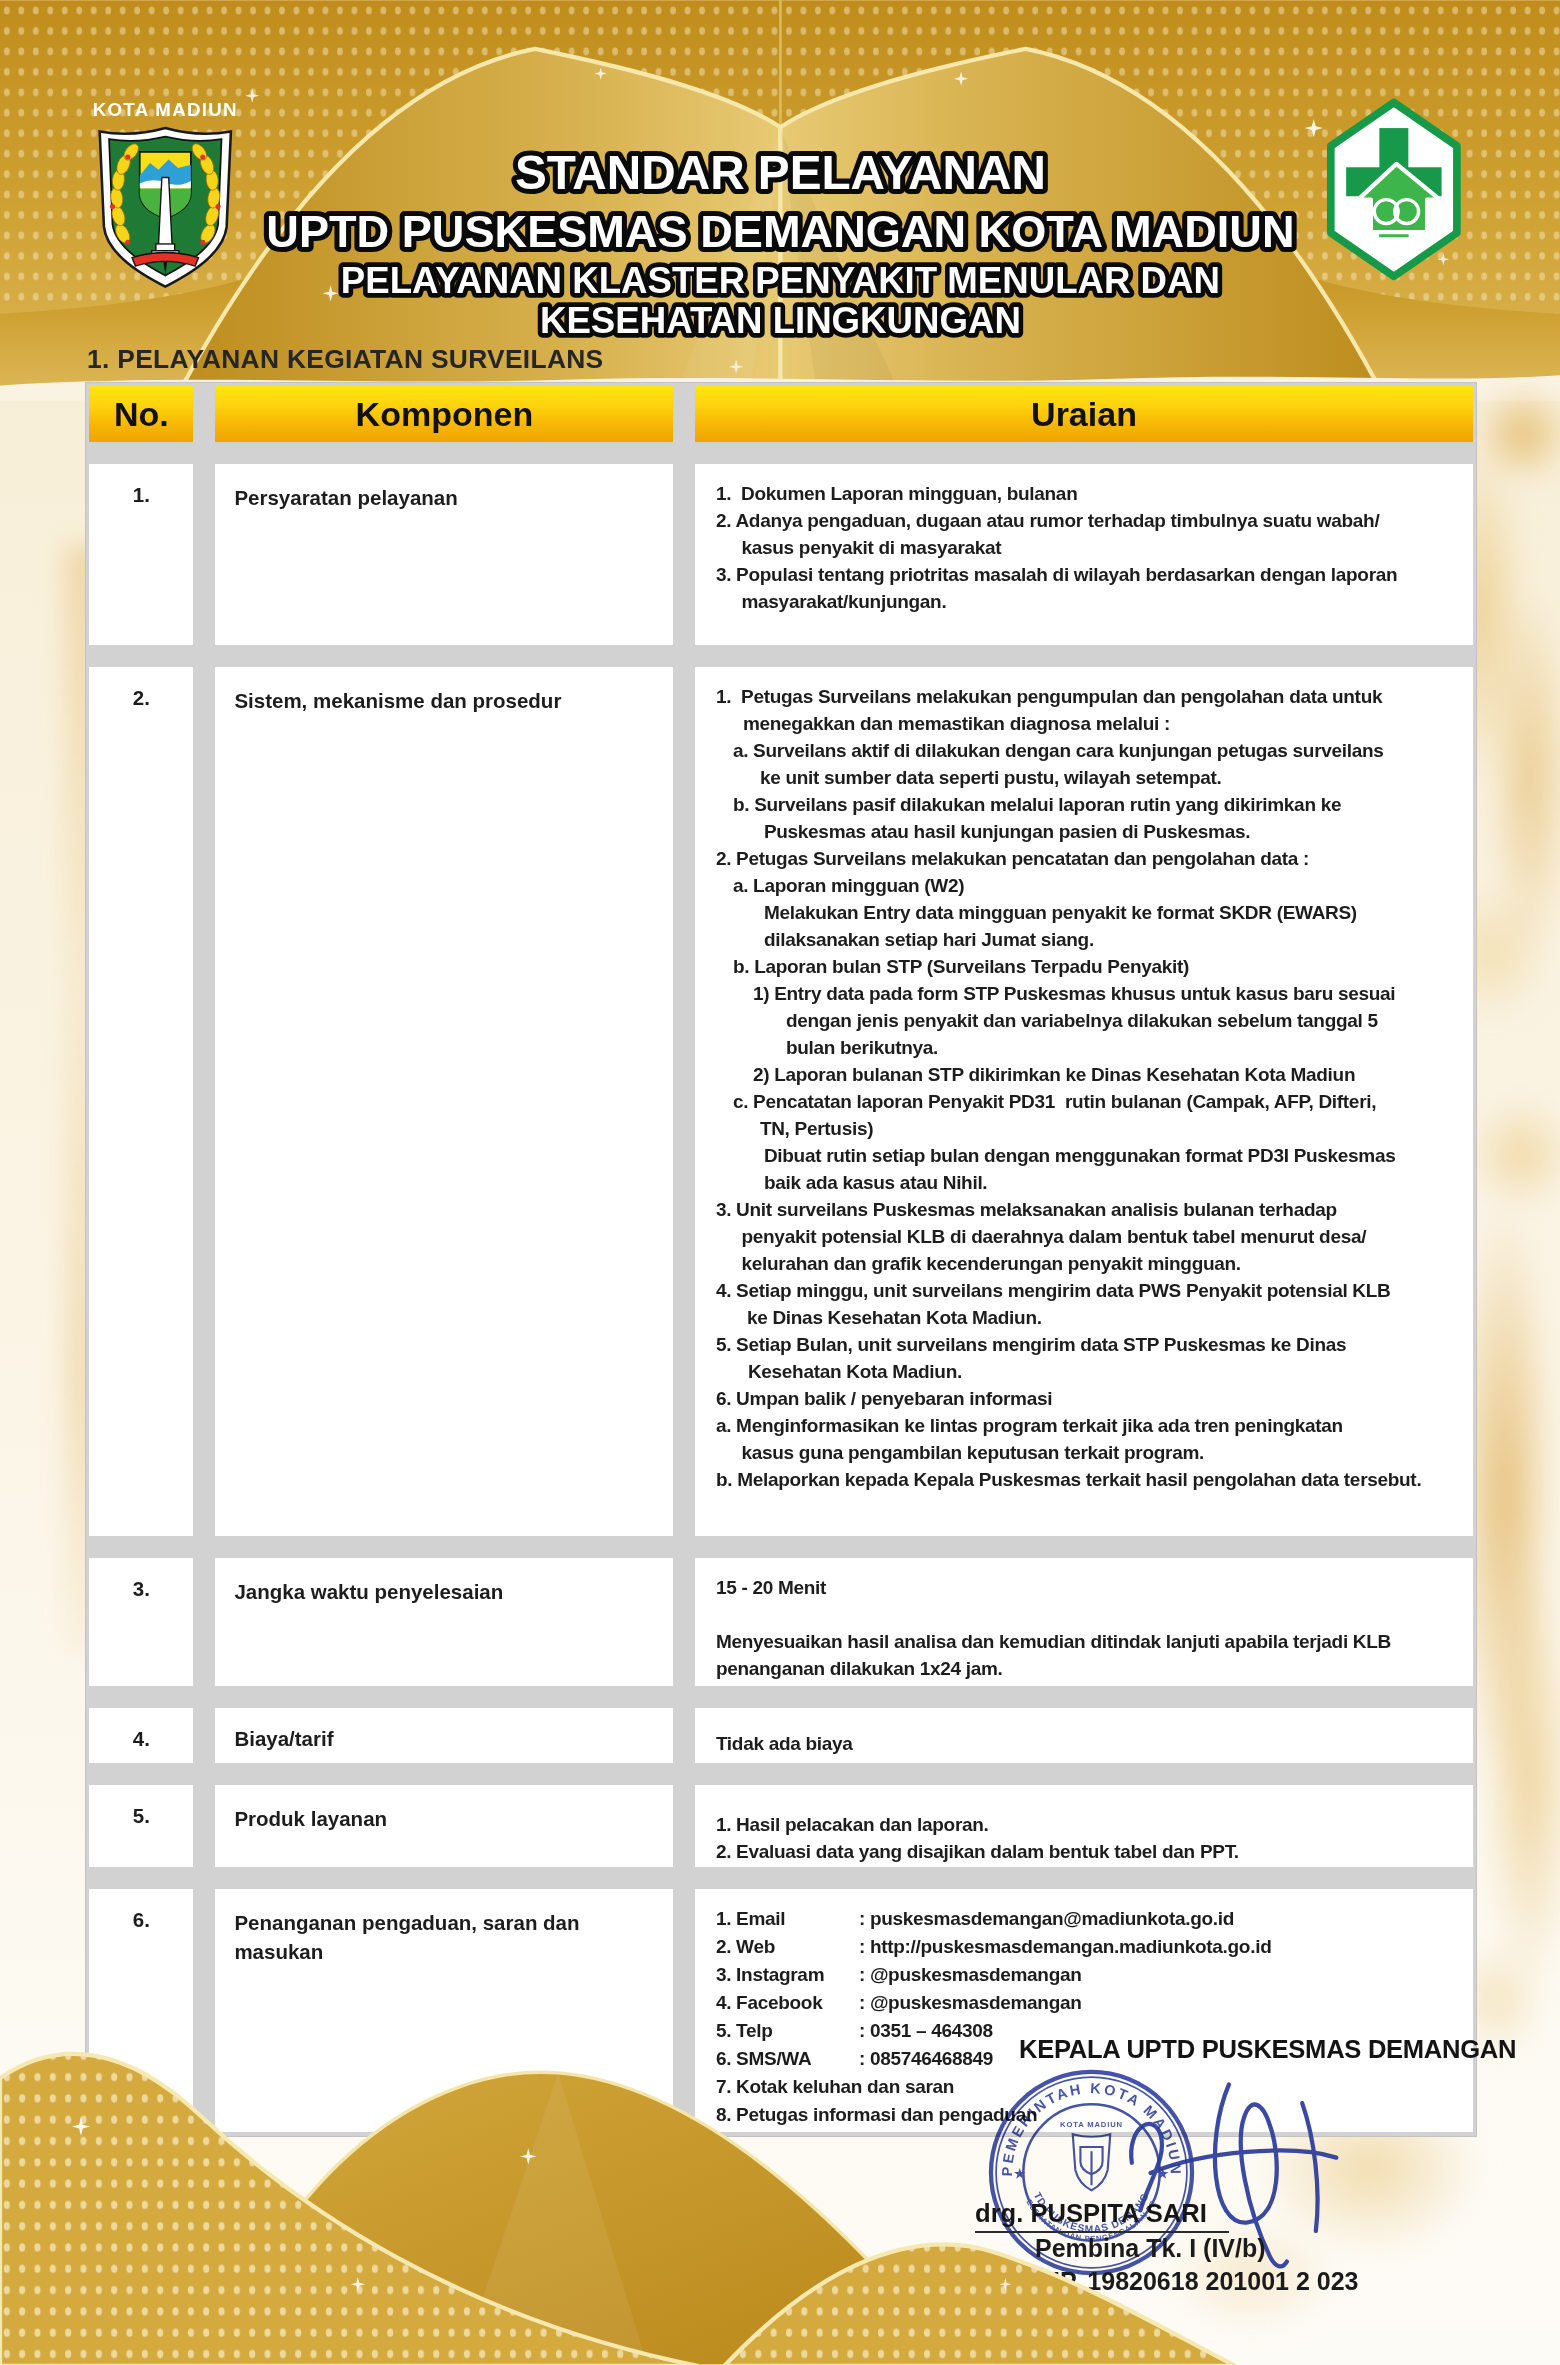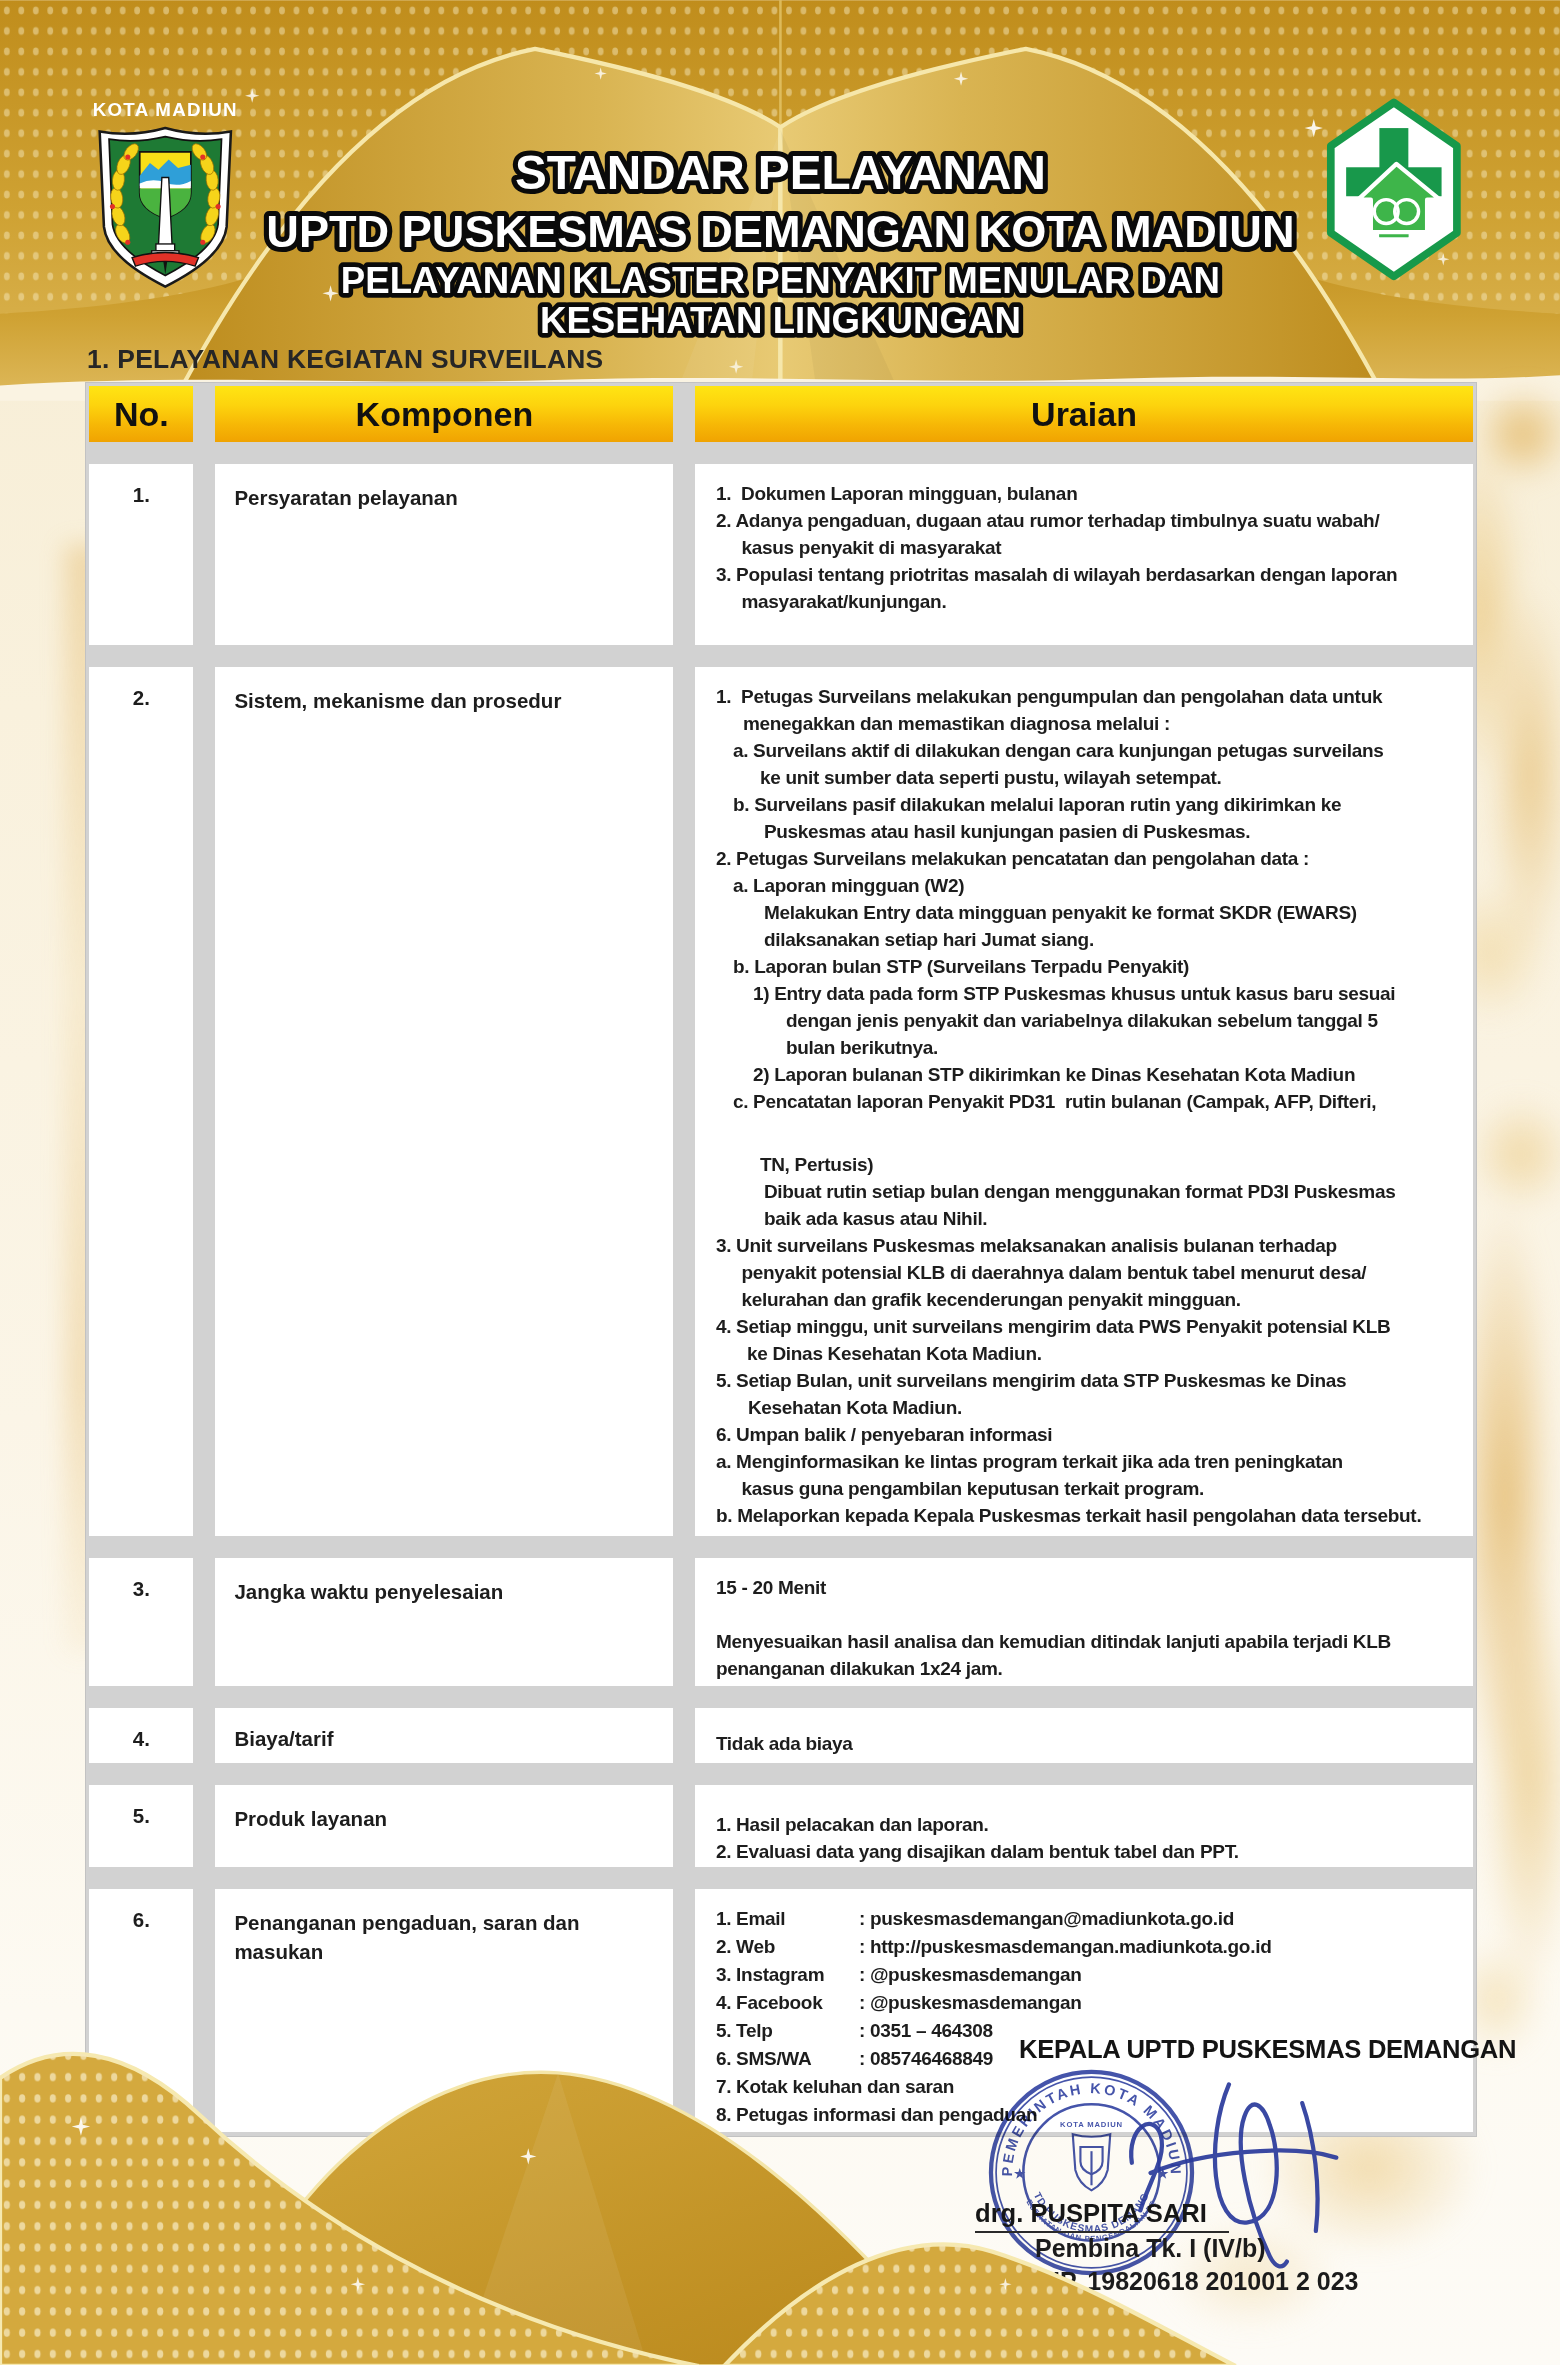--- a/index.html
+++ b/index.html
@@ -211,21 +211,21 @@
         <div class="tline" style="padding-left: 0px;">2. Petugas Surveilans melakukan pencatatan dan pengolahan data :</div>
         <div class="tline" style="padding-left: 17px;">a. Laporan mingguan (W2)</div>
         <div class="tline" style="padding-left: 48px;">Melakukan Entry data mingguan penyakit ke format SKDR (EWARS)</div>
         <div class="tline" style="padding-left: 48px;">dilaksanakan setiap hari Jumat siang.</div>
         <div class="tline" style="padding-left: 17px;">b. Laporan bulan STP (Surveilans Terpadu Penyakit)</div>
         <div class="tline" style="padding-left: 37px;">1) Entry data pada form STP Puskesmas khusus untuk kasus baru sesuai</div>
         <div class="tline" style="padding-left: 70px;">dengan jenis penyakit dan variabelnya dilakukan sebelum tanggal 5</div>
         <div class="tline" style="padding-left: 70px;">bulan berikutnya.</div>
         <div class="tline" style="padding-left: 37px;">2) Laporan bulanan STP dikirimkan ke Dinas Kesehatan Kota Madiun</div>
         <div class="tline" style="padding-left: 17px;">c. Pencatatan laporan Penyakit PD31  rutin bulanan (Campak, AFP, Difteri,</div>
-        <div class="tline" style="padding-left: 44px; margin-top: 36px;">TN, Pertusis)</div>
+        <div class="tline" style="padding-left: 44px;">TN, Pertusis)</div>
         <div class="tline" style="padding-left: 48px;">Dibuat rutin setiap bulan dengan menggunakan format PD3I Puskesmas</div>
         <div class="tline" style="padding-left: 48px;">baik ada kasus atau Nihil.</div>
         <div class="tline" style="padding-left: 0px;">3. Unit surveilans Puskesmas melaksanakan analisis bulanan terhadap</div>
         <div class="tline" style="padding-left: 25.6px;">penyakit potensial KLB di daerahnya dalam bentuk tabel menurut desa/</div>
         <div class="tline" style="padding-left: 25.6px;">kelurahan dan grafik kecenderungan penyakit mingguan.</div>
         <div class="tline" style="padding-left: 0px;">4. Setiap minggu, unit surveilans mengirim data PWS Penyakit potensial KLB</div>
         <div class="tline" style="padding-left: 31px;">ke Dinas Kesehatan Kota Madiun.</div>
         <div class="tline" style="padding-left: 0px;">5. Setiap Bulan, unit surveilans mengirim data STP Puskesmas ke Dinas</div>
         <div class="tline" style="padding-left: 32px;">Kesehatan Kota Madiun.</div>
         <div class="tline" style="padding-left: 0px;">6. Umpan balik / penyebaran informasi</div>

